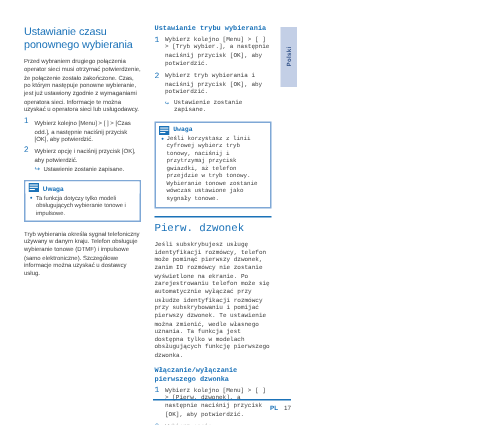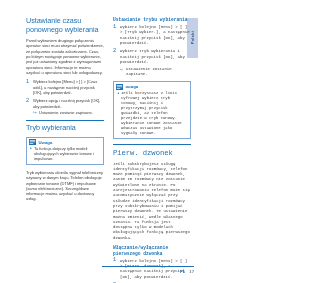--- a/index.html
+++ b/index.html
@@ -36,21 +36,21 @@
     writing-mode: vertical-rl;
     transform: rotate(180deg);
     font-size: 4.1px;
     letter-spacing: 0.2px;
     color: #2f4f86;
     font-weight: bold;
     white-space: nowrap;
   }
   .columns {
     position: absolute;
-    left: 14px;
+    left: 4px;
     top: 0;
     width: 182px;
     height: 283px;
     display: flex;
     flex-direction: row;
   }
   .col {
     width: 78px;
     padding-top: 17px;
     box-sizing: border-box;
@@ -218,21 +218,20 @@
         <li>
           <span class="num">2</span>
           <span>Wybierz opcję i naciśnij przycisk [OK], aby potwierdzić.</span>
           <div class="result">
             <span class="arrow">↪</span>
             <span>Ustawienie zostanie zapisane.</span>
           </div>
         </li>
       </ol>
 
-      <h2 class="section-title rule">Tryb wybierania</h2>
 
       <div class="note">
         <div class="note-head">
           <svg class="note-icon" viewBox="0 0 14 12">
             <rect x="0" y="0" width="14" height="12" fill="#1b72b8"></rect>
             <rect x="1.5" y="2" width="11" height="1.4" fill="#ffffff"></rect>
             <rect x="1.5" y="5" width="11" height="1.4" fill="#ffffff"></rect>
             <rect x="1.5" y="8" width="7" height="1.4" fill="#ffffff"></rect>
           </svg>
           <span class="note-title">Uwaga</span>

